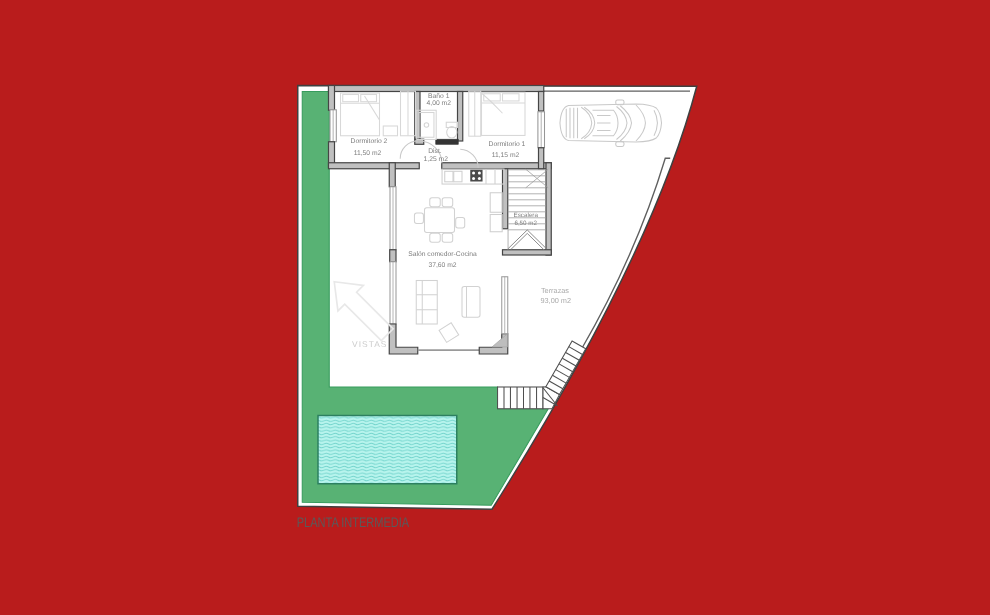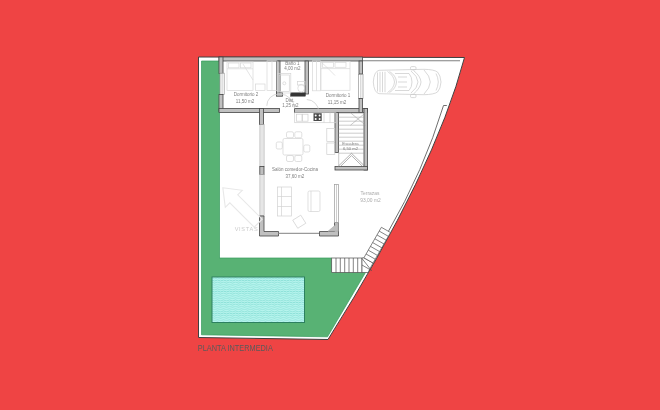--- a/index.html
+++ b/index.html
@@ -1,16 +1,16 @@
 <!DOCTYPE html>
 <html><head>
 <meta charset="utf-8">
 <style>
 html,body{margin:0;padding:0;background:#fff;}
-#stage{position:relative;width:660px;height:410px;background:#ef4444;overflow:hidden;
+#stage{position:relative;width:660px;height:410px;background:#b91c1c;overflow:hidden;
 font-family:"Liberation Sans",sans-serif;}
 svg{position:absolute;left:0;top:0;}
 text{font-family:"Liberation Sans",sans-serif;}
 </style>
 </head>
 <body>
 <div id="stage">
 <svg width="660" height="410" viewBox="0 0 660 410">
 <defs>
 <pattern id="pool" width="6" height="2.2" patternUnits="userSpaceOnUse">

